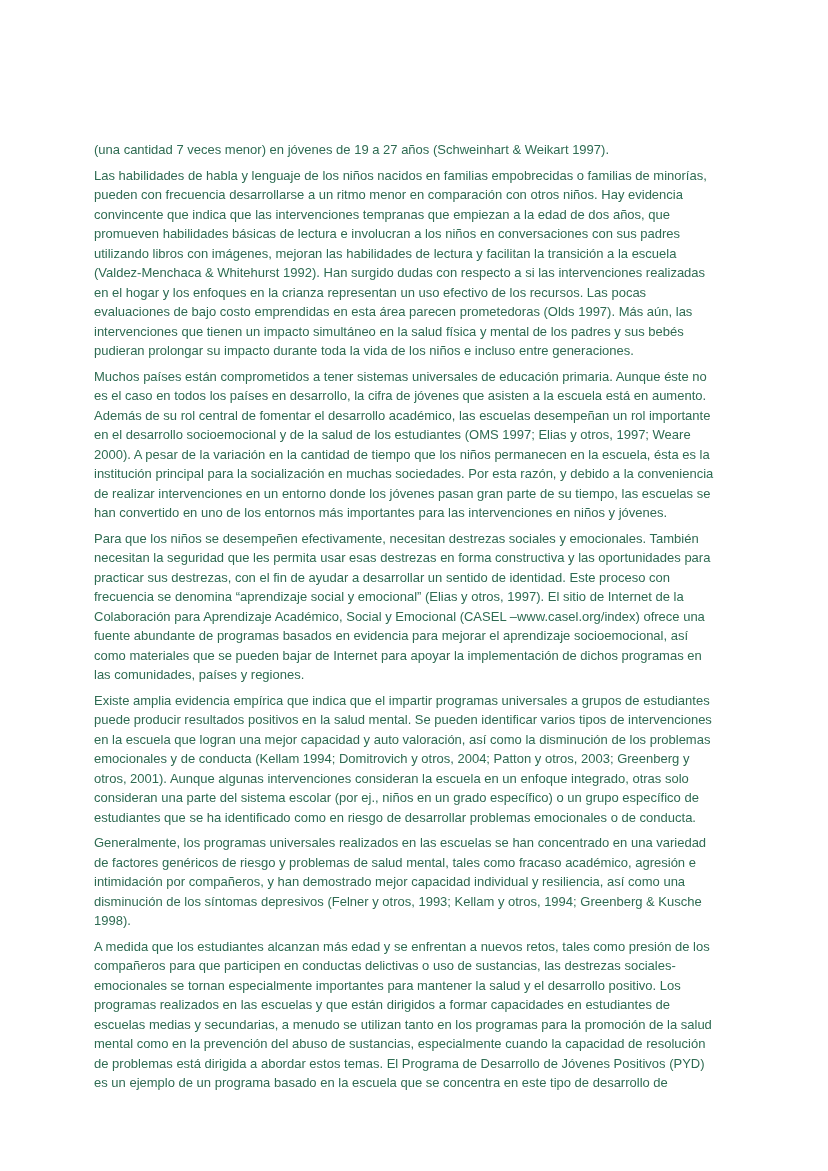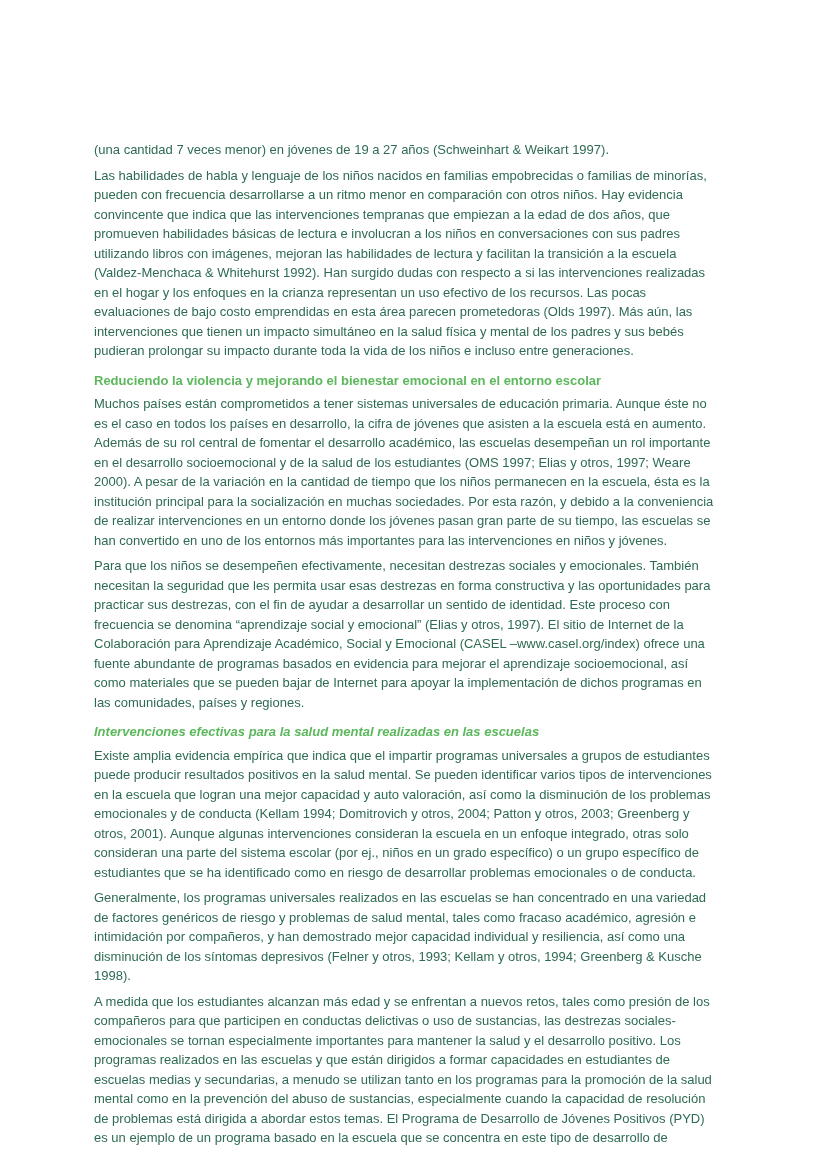--- a/index.html
+++ b/index.html
@@ -44,21 +44,19 @@
     line-height: 19.5px;
   }
 </style>
 </head>
 <body>
 
 <div class="page">
   <div class="content">
     <p class="para">(una cantidad 7 veces menor) en jóvenes de 19 a 27 años (Schweinhart &amp; Weikart 1997).</p>
     <p class="para">Las habilidades de habla y lenguaje de los niños nacidos en familias empobrecidas o familias de minorías, pueden con frecuencia desarrollarse a un ritmo menor en comparación con otros niños. Hay evidencia convincente que indica que las intervenciones tempranas que empiezan a la edad de dos años, que promueven habilidades básicas de lectura e involucran a los niños en conversaciones con sus padres utilizando libros con imágenes, mejoran las habilidades de lectura y facilitan la transición a la escuela (Valdez-Menchaca &amp; Whitehurst 1992). Han surgido dudas con respecto a si las intervenciones realizadas en el hogar y los enfoques en la crianza representan un uso efectivo de los recursos. Las pocas evaluaciones de bajo costo emprendidas en esta área parecen prometedoras (Olds 1997). Más aún, las intervenciones que tienen un impacto simultáneo en la salud física y mental de los padres y sus bebés pudieran prolongar su impacto durante toda la vida de los niños e incluso entre generaciones.</p>
-    <h2 class="heading-1">Reduciendo la violencia y mejorando el bienestar emocional en el entorno escolar</h2>
     <p class="para">Muchos países están comprometidos a tener sistemas universales de educación primaria. Aunque éste no es el caso en todos los países en desarrollo, la cifra de jóvenes que asisten a la escuela está en aumento. Además de su rol central de fomentar el desarrollo académico, las escuelas desempeñan un rol importante en el desarrollo socioemocional y de la salud de los estudiantes (OMS 1997; Elias y otros, 1997; Weare 2000). A pesar de la variación en la cantidad de tiempo que los niños permanecen en la escuela, ésta es la institución principal para la socialización en muchas sociedades. Por esta razón, y debido a la conveniencia de realizar intervenciones en un entorno donde los jóvenes pasan gran parte de su tiempo, las escuelas se han convertido en uno de los entornos más importantes para las intervenciones en niños y jóvenes.</p>
     <p class="para">Para que los niños se desempeñen efectivamente, necesitan destrezas sociales y emocionales. También necesitan la seguridad que les permita usar esas destrezas en forma constructiva y las oportunidades para practicar sus destrezas, con el fin de ayudar a desarrollar un sentido de identidad. Este proceso con frecuencia se denomina “aprendizaje social y emocional” (Elias y otros, 1997). El sitio de Internet de la Colaboración para Aprendizaje Académico, Social y Emocional (CASEL –www.casel.org/index) ofrece una fuente abundante de programas basados en evidencia para mejorar el aprendizaje socioemocional, así como materiales que se pueden bajar de Internet para apoyar la implementación de dichos programas en las comunidades, países y regiones.</p>
-    <h3 class="heading-2">Intervenciones efectivas para la salud mental realizadas en las escuelas</h3>
     <p class="para">Existe amplia evidencia empírica que indica que el impartir programas universales a grupos de estudiantes puede producir resultados positivos en la salud mental. Se pueden identificar varios tipos de intervenciones en la escuela que logran una mejor capacidad y auto valoración, así como la disminución de los problemas emocionales y de conducta (Kellam 1994; Domitrovich y otros, 2004; Patton y otros, 2003; Greenberg y otros, 2001). Aunque algunas intervenciones consideran la escuela en un enfoque integrado, otras solo consideran una parte del sistema escolar (por ej., niños en un grado específico) o un grupo específico de estudiantes que se ha identificado como en riesgo de desarrollar problemas emocionales o de conducta.</p>
     <p class="para">Generalmente, los programas universales realizados en las escuelas se han concentrado en una variedad de factores genéricos de riesgo y problemas de salud mental, tales como fracaso académico, agresión e intimidación por compañeros, y han demostrado mejor capacidad individual y resiliencia, así como una disminución de los síntomas depresivos (Felner y otros, 1993; Kellam y otros, 1994; Greenberg &amp; Kusche 1998).</p>
     <p class="para">A medida que los estudiantes alcanzan más edad y se enfrentan a nuevos retos, tales como presión de los compañeros para que participen en conductas delictivas o uso de sustancias, las destrezas sociales-emocionales se tornan especialmente importantes para mantener la salud y el desarrollo positivo. Los programas realizados en las escuelas y que están dirigidos a formar capacidades en estudiantes de escuelas medias y secundarias, a menudo se utilizan tanto en los programas para la promoción de la salud mental como en la prevención del abuso de sustancias, especialmente cuando la capacidad de resolución de problemas está dirigida a abordar estos temas. El Programa de Desarrollo de Jóvenes Positivos (PYD) es un ejemplo de un programa basado en la escuela que se concentra en este tipo de desarrollo de</p>
   </div>
 </div>
 
 </body></html>

